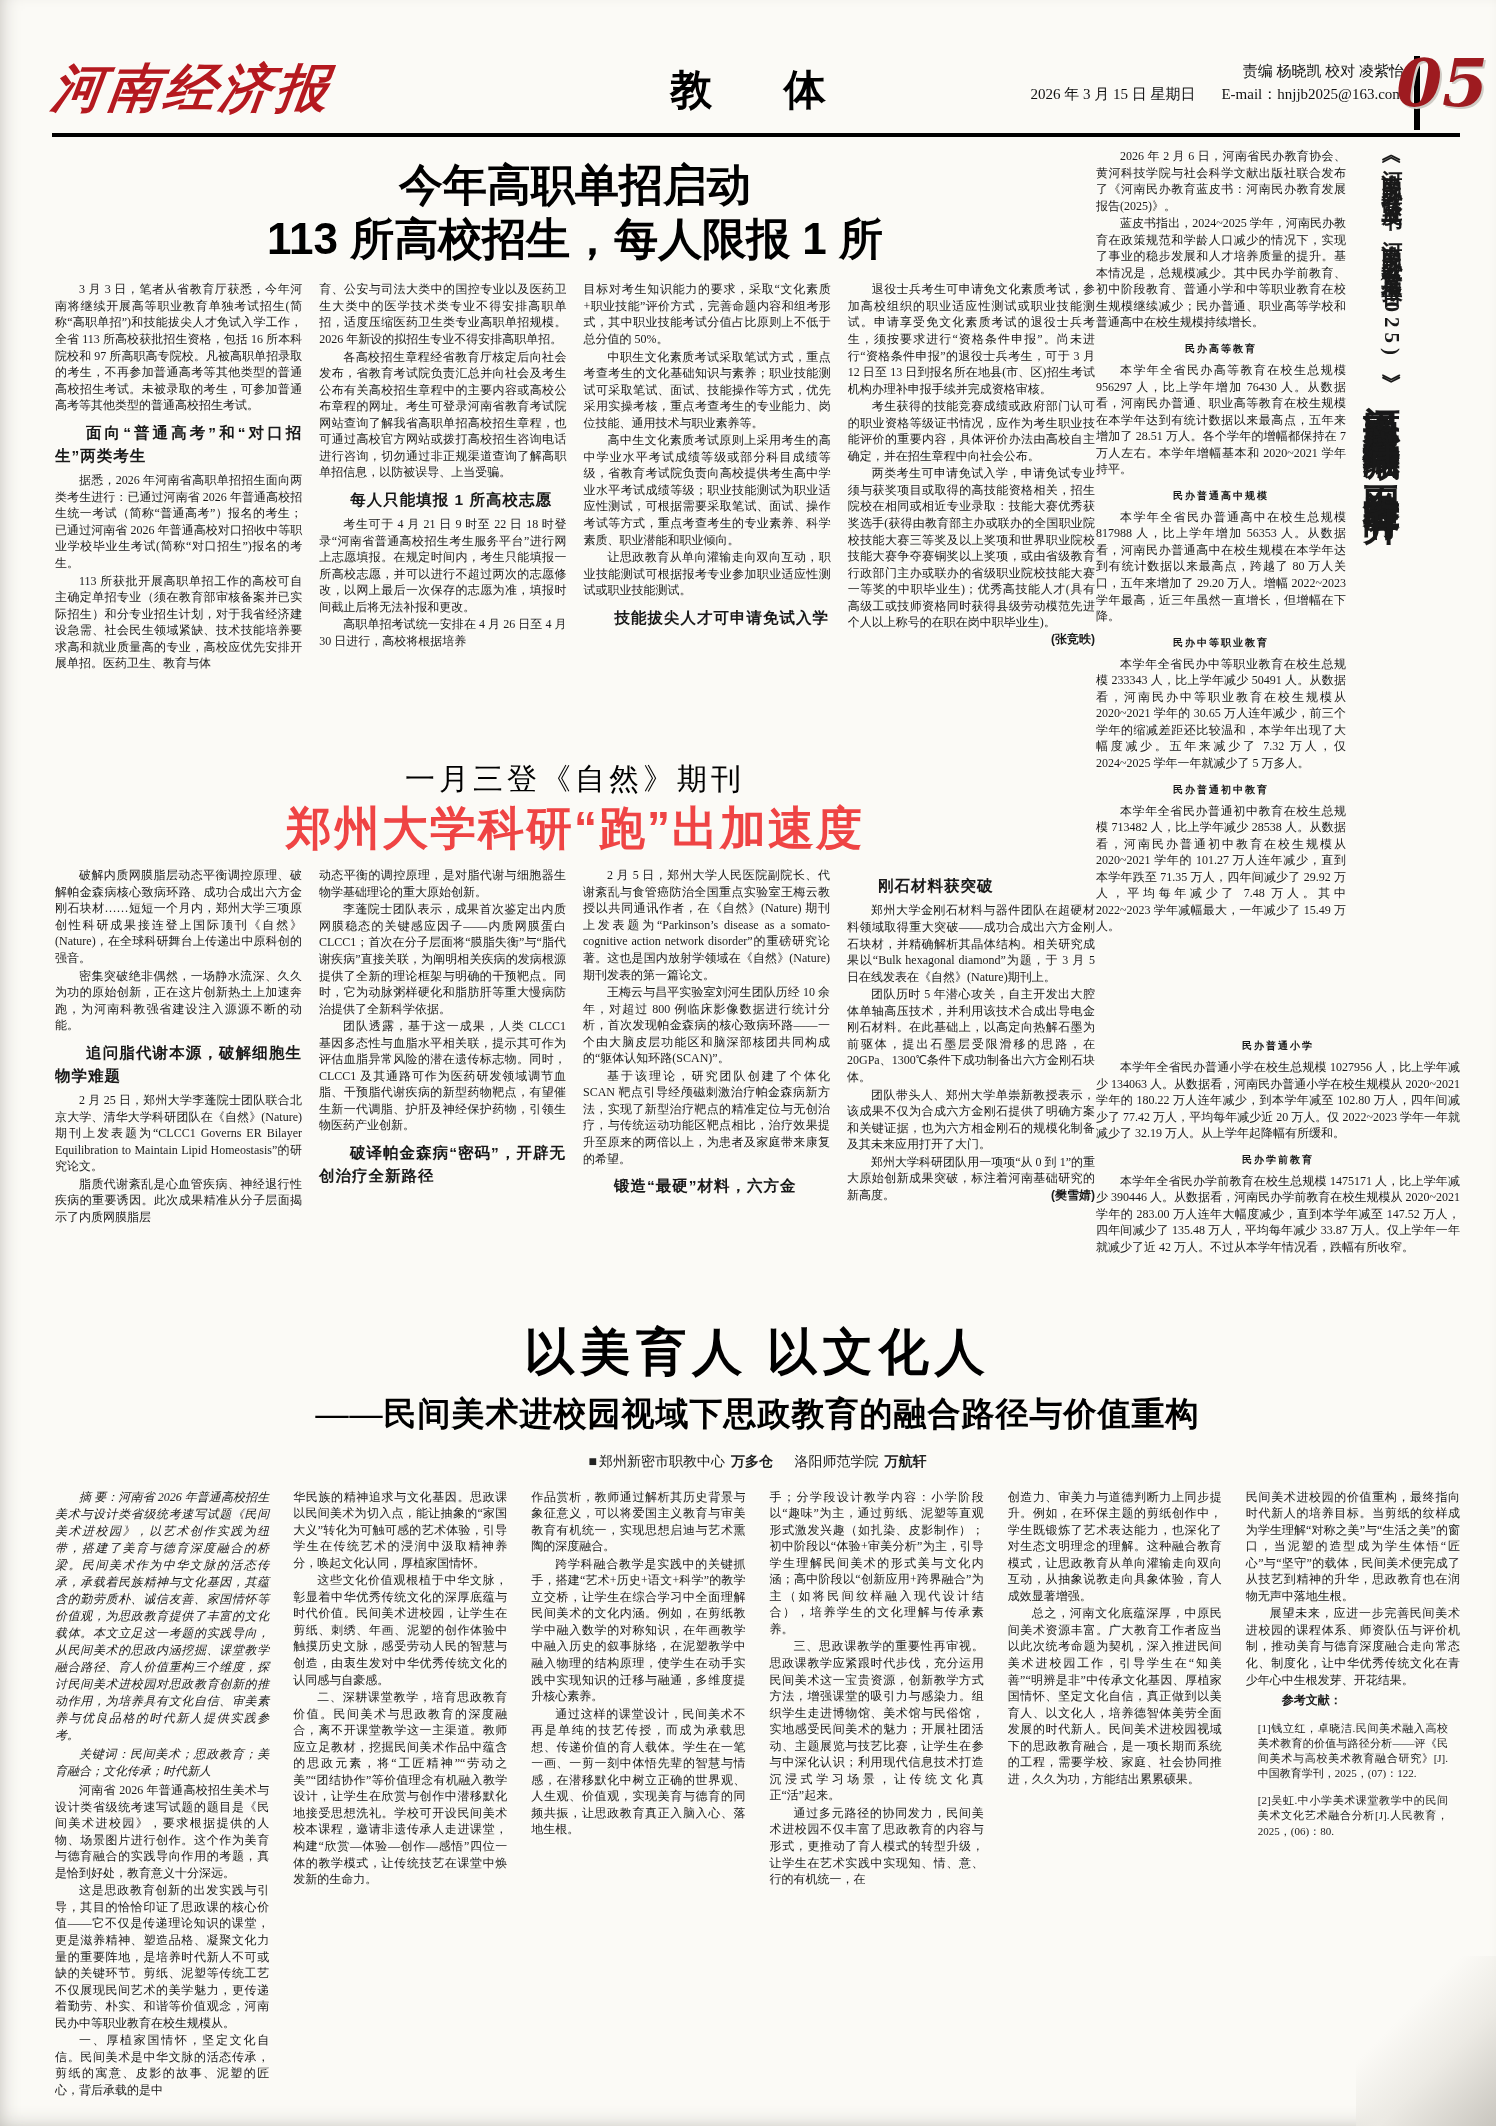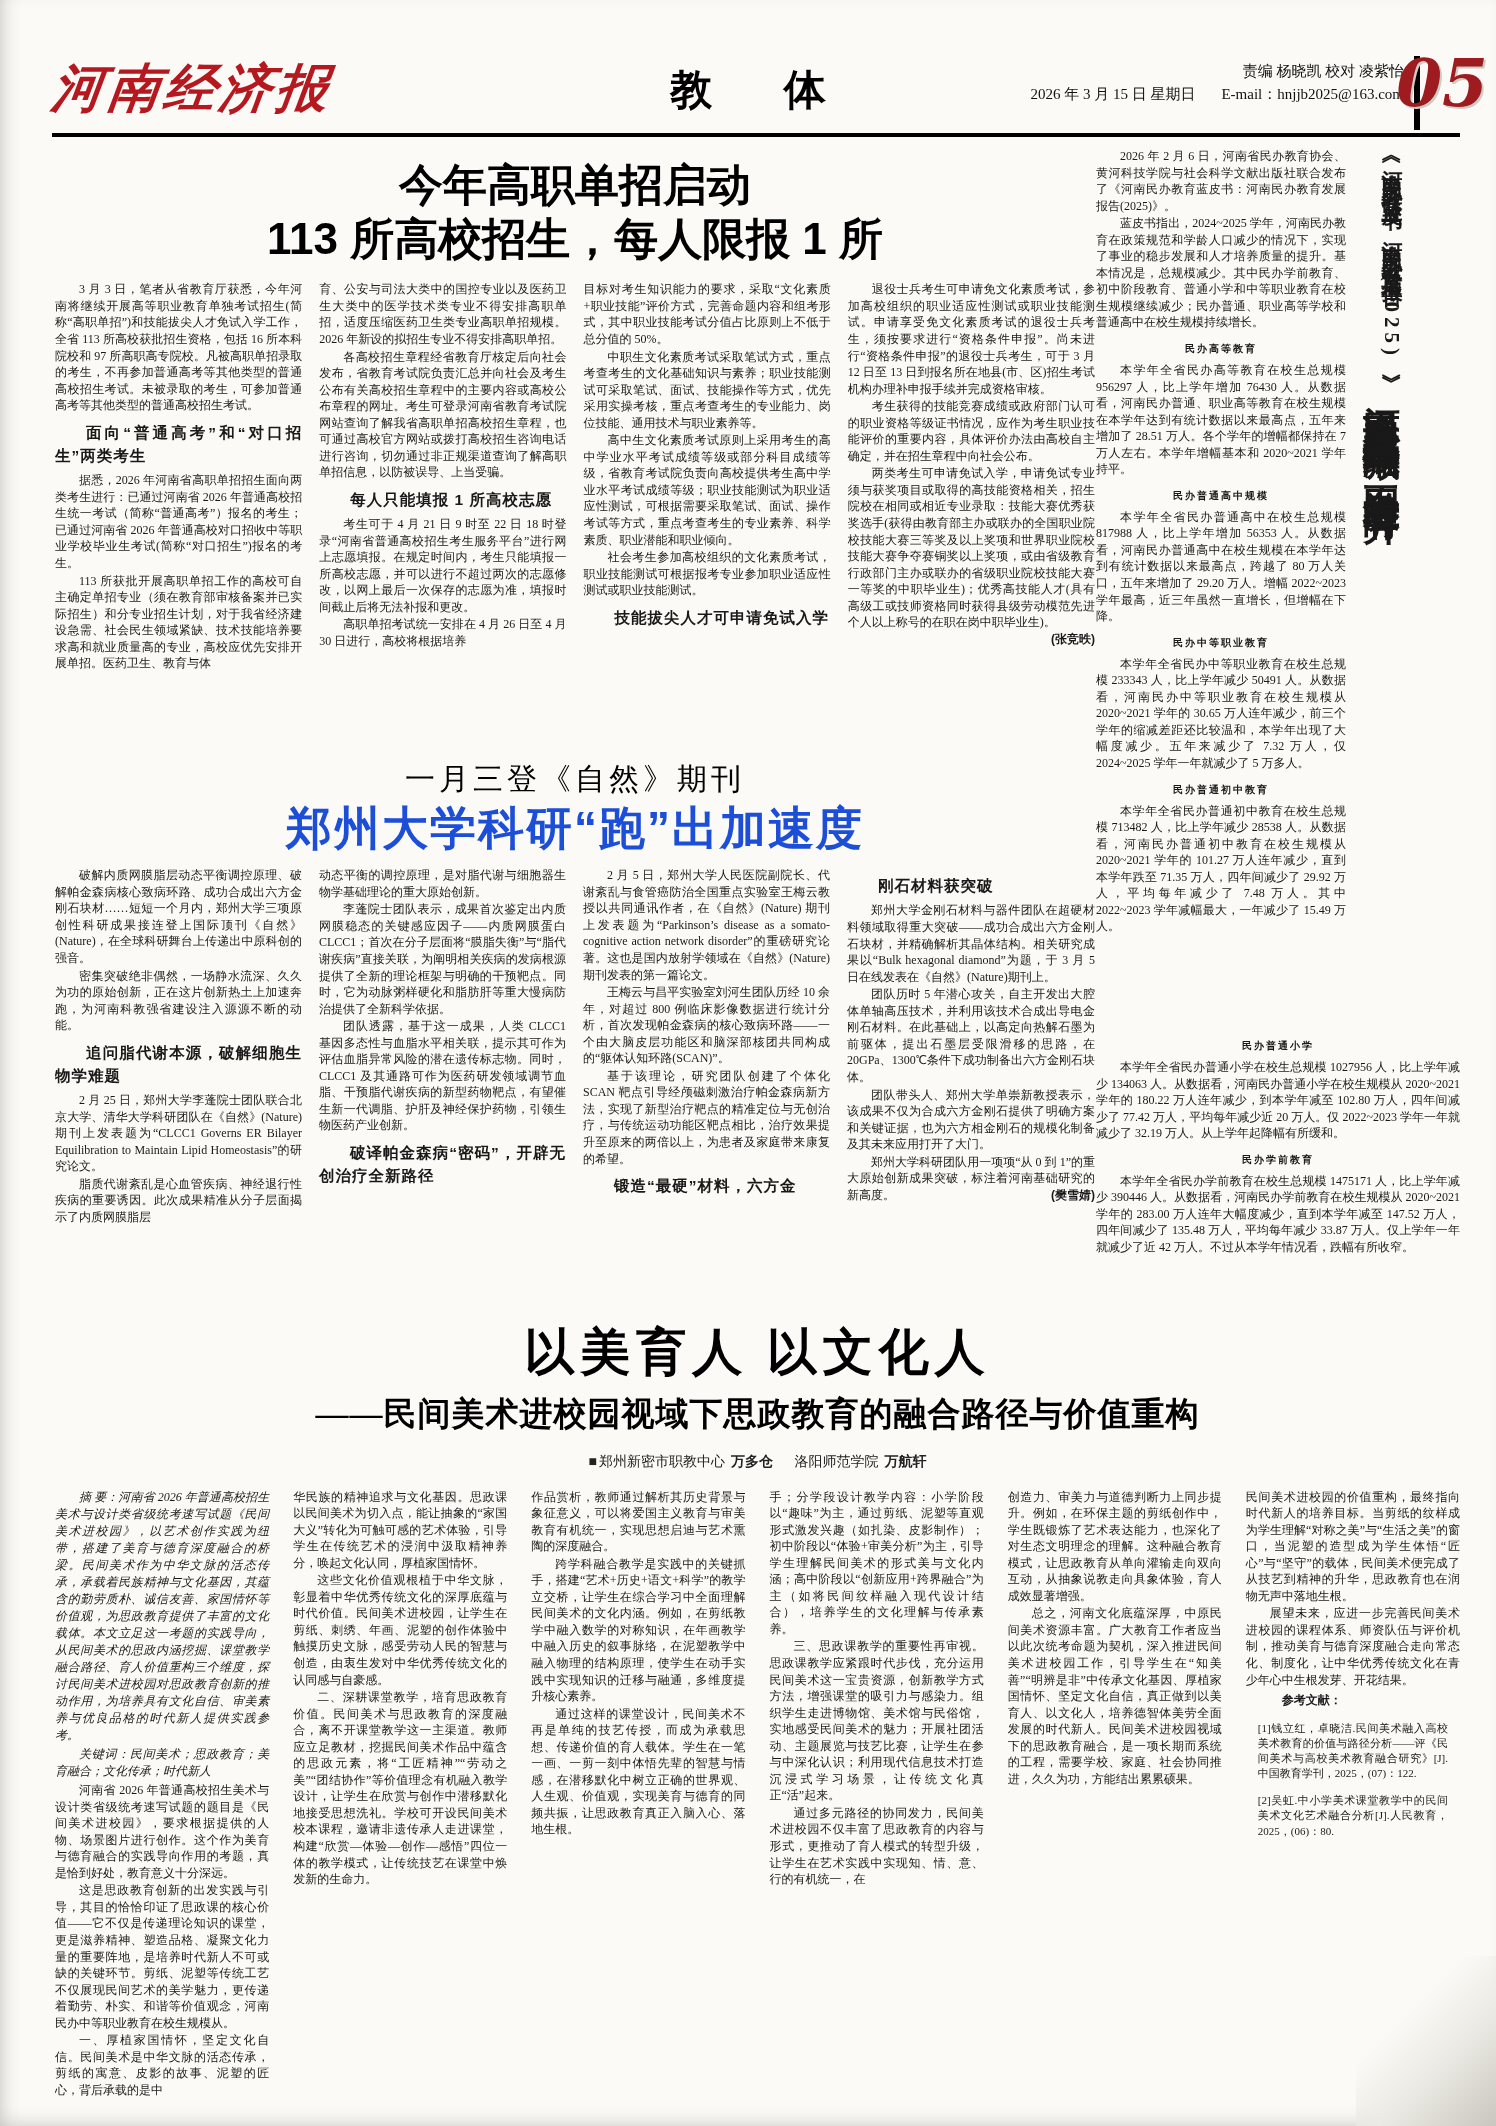--- a/index.html
+++ b/index.html
@@ -33,21 +33,21 @@
   .left-region{position:absolute;left:55px;top:148px;width:1040px;height:1116px;overflow:hidden;}
   .a1-head{text-align:center;font-family:"Liberation Sans", sans-serif;font-weight:900;color:#000;
            padding-top:10px;line-height:1.22;}
   .a1-head .l1{font-size:44px;}
   .a1-head .l2{font-size:44px;}
   .a1-cols{margin-top:16px;height:472px;overflow:hidden;}
   
   .a2{margin-top:6px;}
   .a2-kicker{text-align:center;font-size:30px;font-weight:normal;letter-spacing:4px;color:#000;}
   .a2-headline{text-align:center;font-family:"Liberation Sans", sans-serif;font-weight:900;font-size:46px;
-               letter-spacing:2px;line-height:1.15;margin-top:2px;color:#1d4ed8;}
+               letter-spacing:2px;line-height:1.15;margin-top:2px;color:#ef4444;}
   .a2-wrap{display:flex;margin-top:12px;}
   .a2-left{width:775px;}
   .a2-left .cols{height:382px;overflow:hidden;}
   .a2-col4{width:248px;margin-left:17px;padding-top:0;height:494px;overflow:hidden;}
   
   .a3{position:absolute;left:1096px;top:148px;width:364px;height:1116px;overflow:hidden;}
   .a3-top{display:flex;}
   .a3-col{width:250px;}
   .a3-vert{margin-left:10px;writing-mode:vertical-rl;display:flex;height:880px;column-gap:12px;}
   .a3-kicker{font-size:21px;font-weight:bold;letter-spacing:5px;padding-left:10px;}
@@ -97,21 +97,21 @@
           <div class="para cont">育、公安与司法大类中的国控专业以及医药卫生大类中的医学技术类专业不得安排高职单招，适度压缩医药卫生类专业高职单招规模。2026 年新设的拟招生专业不得安排高职单招。</div>
           <div class="para">各高校招生章程经省教育厅核定后向社会发布，省教育考试院负责汇总并向社会及考生公布有关高校招生章程中的主要内容或高校公布章程的网址。考生可登录河南省教育考试院网站查询了解我省高职单招高校招生章程，也可通过高校官方网站或拨打高校招生咨询电话进行咨询，切勿通过非正规渠道查询了解高职单招信息，以防被误导、上当受骗。</div>
           <div class="subhead">每人只能填报 1 所高校志愿</div>
           <div class="para">考生可于 4 月 21 日 9 时至 22 日 18 时登录“河南省普通高校招生考生服务平台”进行网上志愿填报。在规定时间内，考生只能填报一所高校志愿，并可以进行不超过两次的志愿修改，以网上最后一次保存的志愿为准，填报时间截止后将无法补报和更改。</div>
           <div class="para">高职单招考试统一安排在 4 月 26 日至 4 月 30 日进行，高校将根据培养</div>
         </div>
         <div class="newscol">
           <div class="para cont">目标对考生知识能力的要求，采取“文化素质+职业技能”评价方式，完善命题内容和组考形式，其中职业技能考试分值占比原则上不低于总分值的 50%。</div>
           <div class="para">中职生文化素质考试采取笔试方式，重点考查考生的文化基础知识与素养；职业技能测试可采取笔试、面试、技能操作等方式，优先采用实操考核，重点考查考生的专业能力、岗位技能、通用技术与职业素养等。</div>
           <div class="para">高中生文化素质考试原则上采用考生的高中学业水平考试成绩等级或部分科目成绩等级，省教育考试院负责向高校提供考生高中学业水平考试成绩等级；职业技能测试为职业适应性测试，可根据需要采取笔试、面试、操作考试等方式，重点考查考生的专业素养、科学素质、职业潜能和职业倾向。</div>
-          <div class="para">社会考生参加高校组织的文化素质考试，职业技能测试可根据报考专业参加职业适应性测试或职业技能测试。</div>
+          <div class="para">让思政教育从单向灌输走向双向互动，职业技能测试可根据报考专业参加职业适应性测试或职业技能测试。</div>
           <div class="subhead">技能拔尖人才可申请免试入学</div>
         </div>
         <div class="newscol">
           <div class="para">退役士兵考生可申请免文化素质考试，参加高校组织的职业适应性测试或职业技能测试。申请享受免文化素质考试的退役士兵考生，须按要求进行“资格条件申报”。尚未进行“资格条件申报”的退役士兵考生，可于 3 月 12 日至 13 日到报名所在地县(市、区)招生考试机构办理补申报手续并完成资格审核。</div>
           <div class="para">考生获得的技能竞赛成绩或政府部门认可的职业资格等级证书情况，应作为考生职业技能评价的重要内容，具体评价办法由高校自主确定，并在招生章程中向社会公布。</div>
           <div class="para">两类考生可申请免试入学，申请免试专业须与获奖项目或取得的高技能资格相关，招生院校在相同或相近专业录取：技能大赛优秀获奖选手(获得由教育部主办或联办的全国职业院校技能大赛三等奖及以上奖项和世界职业院校技能大赛争夺赛铜奖以上奖项，或由省级教育行政部门主办或联办的省级职业院校技能大赛一等奖的中职毕业生)；优秀高技能人才(具有高级工或技师资格同时获得县级劳动模范先进个人以上称号的在职在岗中职毕业生)。<span class="author">(张竞昳)</span></div>
         </div>
       </div>
 
     <div class="a2">

